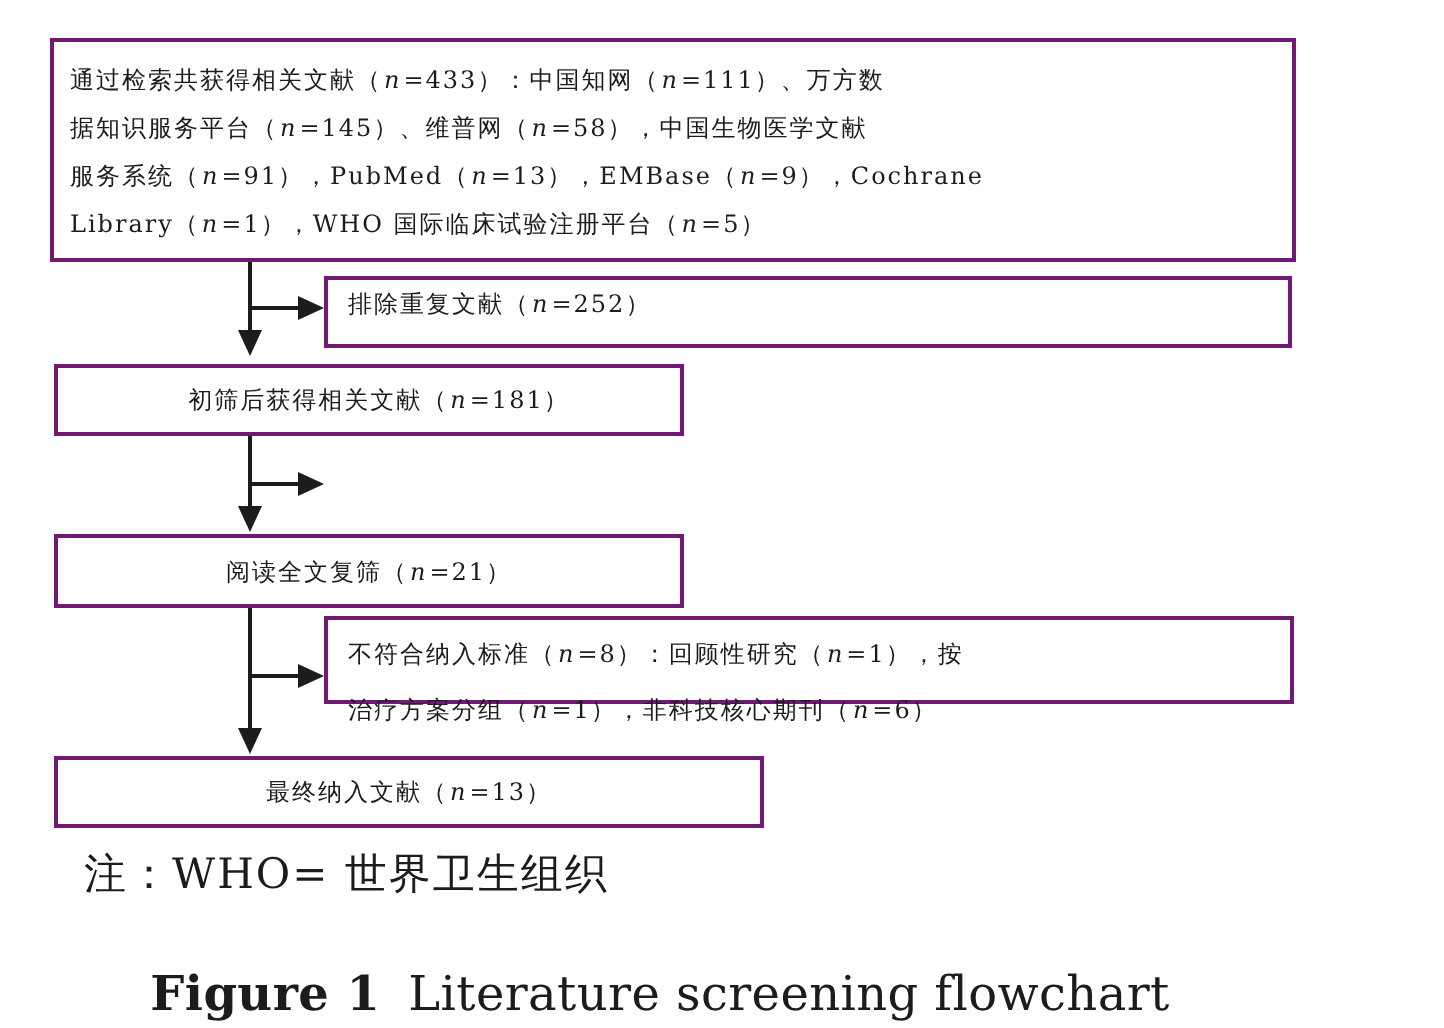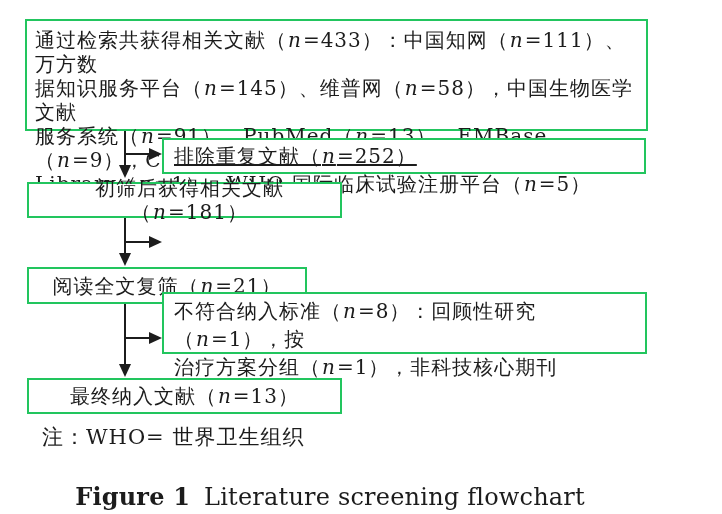--- a/index.html
+++ b/index.html
@@ -12,52 +12,51 @@
     width: 722px;
     height: 514px;
     background: #ffffff;
     font-family: "DejaVu Serif", "Liberation Serif", serif;
     color: #1c1c1c;
     overflow: hidden;
   }
   .box {
     position: absolute;
     box-sizing: border-box;
-    border: 2px solid #22c55e;
+    border: 2px solid #701a75;
     background: #ffffff;
-    font-size: 20px;
+    font-size: 12px;
     letter-spacing: 1px;
     line-height: 24px;
   }
   .box.center {
     display: flex;
     align-items: center;
     justify-content: center;
     text-align: center;
   }
   .box.side {
     display: flex;
-    align-items: center;
+    align-items: flex-start;
     padding-left: 10px;
-    text-decoration: underline;
   }
   .box.multiline {
     padding: 3px 4px 0 10px;
     line-height: 28px;
   }
   #box-search {
     left: 25px; top: 19px; width: 623px; height: 112px;
     padding: 7px 4px 0 8px;
   }
   #box-duplicates { left: 162px; top: 138px; width: 484px; height: 36px; }
   #box-initial    { left: 27px;  top: 182px; width: 315px; height: 36px; padding-left: 10px; }
   #box-titleabs   { left: 162px; top: 223px; width: 484px; height: 37px; }
-  #box-fulltext   { left: 27px;  top: 267px; width: 280px; height: 37px; }
-  #box-excluded   { left: 162px; top: 292px; width: 485px; height: 62px; }
-  #box-final      { left: 27px;  top: 378px; width: 315px; height: 36px; }
+  #box-fulltext   { left: 27px;  top: 267px; width: 315px; height: 37px; }
+  #box-excluded   { left: 162px; top: 308px; width: 485px; height: 44px; }
+  #box-final      { left: 27px;  top: 378px; width: 355px; height: 36px; }
 
   .vline { position: absolute; width: 2px; background: #1c1c1c; }
   .hline { position: absolute; height: 2px; background: #1c1c1c; }
   .arrow-down {
     position: absolute; width: 0; height: 0;
     border-left: 6px solid transparent;
     border-right: 6px solid transparent;
     border-top: 13px solid #1c1c1c;
   }
   .arrow-right {

